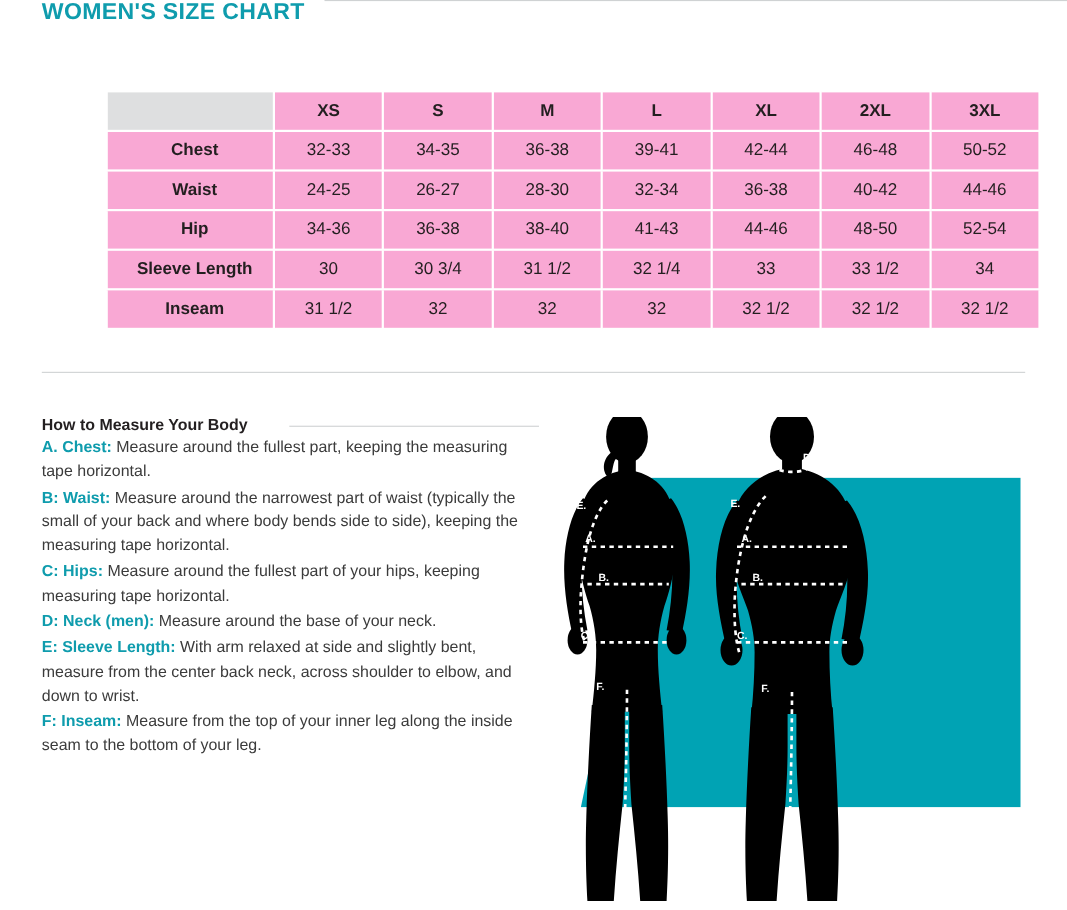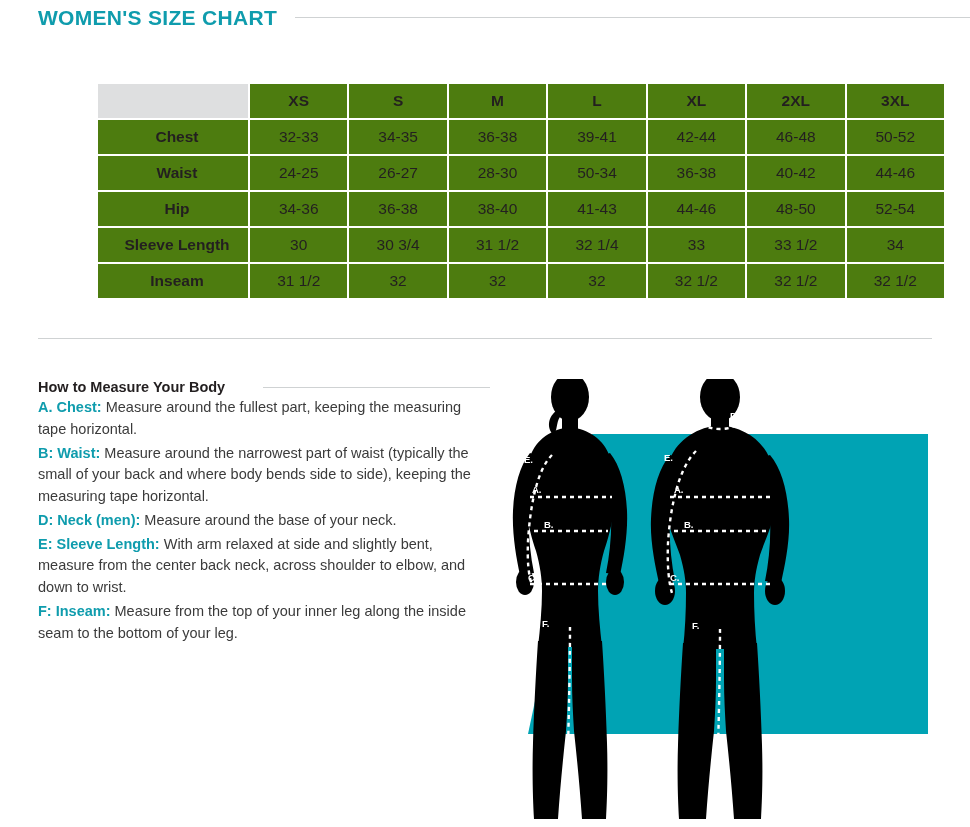--- a/index.html
+++ b/index.html
@@ -12,21 +12,21 @@
     background: #ffffff;
     font-family: "Liberation Sans", sans-serif;
     color: #231f20;
     overflow: hidden;
     position: relative;
   }
 
   
   .page-header {
     display: flex;
-    align-items: center;
+    align-items: flex-start;
     padding: 0 0 0 38px;
     height: 34px;
     box-sizing: border-box;
   }
   .page-title {
     font-size: 21px;
     font-weight: bold;
     color: #0f9cad;
     letter-spacing: 0.3px;
     white-space: nowrap;
@@ -49,21 +49,21 @@
     border-collapse: collapse;
     width: 850px;
     table-layout: fixed;
   }
   table.size-chart td,
   table.size-chart th {
     border: 2px solid #ffffff;
     height: 34px;
     font-size: 15.5px;
     text-align: center;
-    background: #4d7c0f;
+    background: #f9a8d4;
     padding: 0;
     font-weight: normal;
     color: #231f20;
   }
   table.size-chart th.corner {
     width: 150px;
     background: #dedfe0;
   }
   table.size-chart th.col-head {
     font-weight: bold;
@@ -182,21 +182,21 @@
         <td>39-41</td>
         <td>42-44</td>
         <td>46-48</td>
         <td>50-52</td>
       </tr>
       <tr>
         <td class="row-head">Waist</td>
         <td>24-25</td>
         <td>26-27</td>
         <td>28-30</td>
-        <td>50-34</td>
+        <td>32-34</td>
         <td>36-38</td>
         <td>40-42</td>
         <td>44-46</td>
       </tr>
       <tr>
         <td class="row-head">Hip</td>
         <td>34-36</td>
         <td>36-38</td>
         <td>38-40</td>
         <td>41-43</td>
@@ -236,20 +236,23 @@
     <div class="howto-head">
       <div class="howto-title">How to Measure Your Body</div>
       <div class="howto-rule"></div>
     </div>
 
     <div class="measure-item">
       <span class="lbl">A. Chest:</span><span> Measure around the fullest part, keeping the measuring tape horizontal.</span>
     </div>
     <div class="measure-item">
       <span class="lbl">B: Waist:</span><span> Measure around the narrowest part of waist (typically the small of your back and where body bends side to side), keeping the measuring tape horizontal.</span>
+    </div>
+    <div class="measure-item">
+      <span class="lbl">C: Hips:</span><span> Measure around the fullest part of your hips, keeping measuring tape horizontal.</span>
     </div>
     <div class="measure-item">
       <span class="lbl">D: Neck (men):</span><span> Measure around the base of your neck.</span>
     </div>
     <div class="measure-item">
       <span class="lbl">E: Sleeve Length:</span><span> With arm relaxed at side and slightly bent, measure from the center back neck, across shoulder to elbow, and down to wrist.</span>
     </div>
     <div class="measure-item">
       <span class="lbl">F: Inseam:</span><span> Measure from the top of your inner leg along the inside seam to the bottom of your leg.</span>
     </div>

